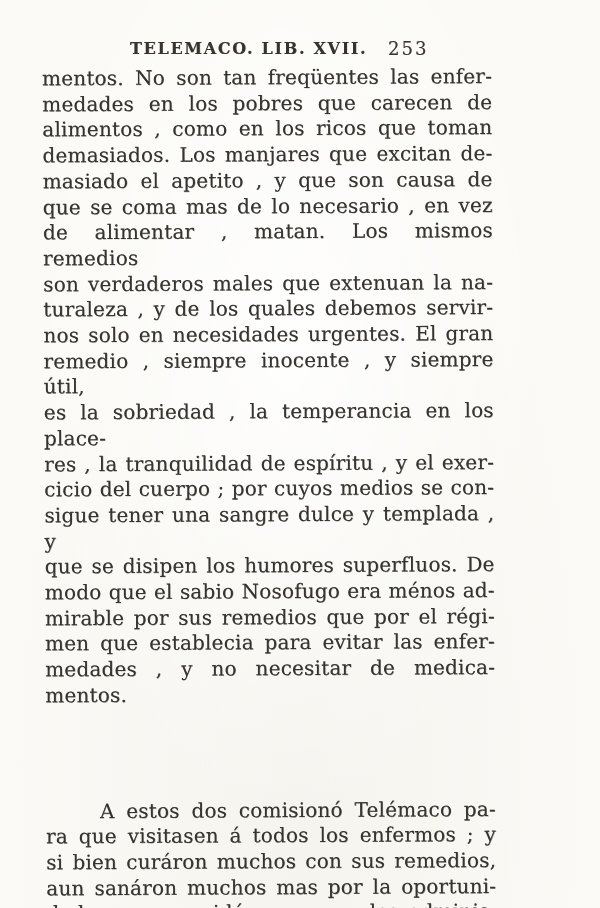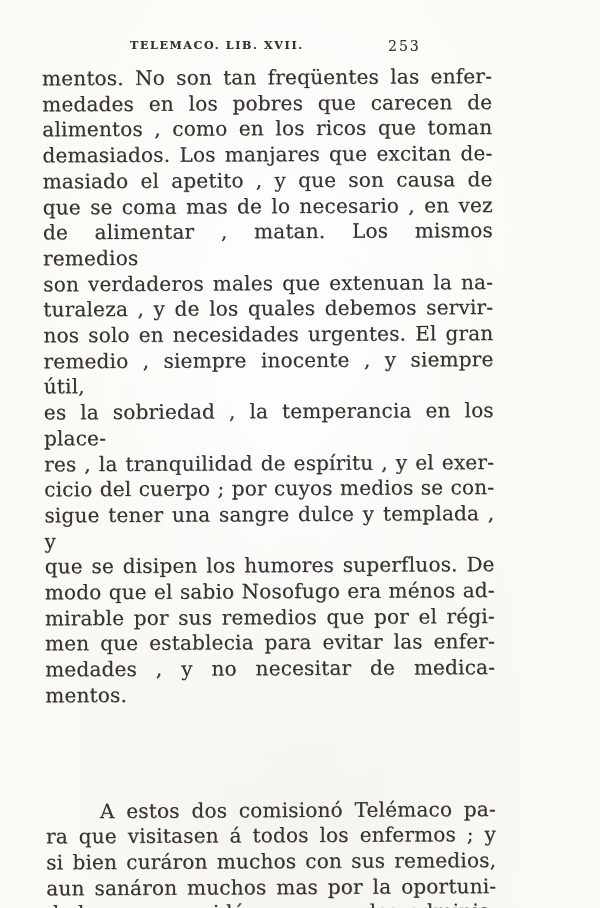--- a/index.html
+++ b/index.html
@@ -23,32 +23,32 @@
     position: absolute;
     top: 39px;
     left: 0;
     width: 100%;
     height: 22px;
   }
   .running-title {
     position: absolute;
     left: 130px;
     top: 0;
-    font-size: 11px;
+    font-size: 16px;
     font-weight: bold;
     letter-spacing: 1.7px;
     white-space: nowrap;
     color: #37342e;
     text-shadow: 0.3px 0.3px 0.5px rgba(55,50,40,0.45);
   }
   .page-number {
     position: absolute;
     left: 388px;
     top: -1px;
-    font-size: 14px;
+    font-size: 18px;
     letter-spacing: 2px;
     color: #3a3731;
     text-shadow: 0.3px 0.3px 0.5px rgba(55,50,40,0.4);
   }
   .page-body {
     position: absolute;
     left: 42px;
     top: 64px;
     width: 450px;
     transform: rotate(-0.3deg);

